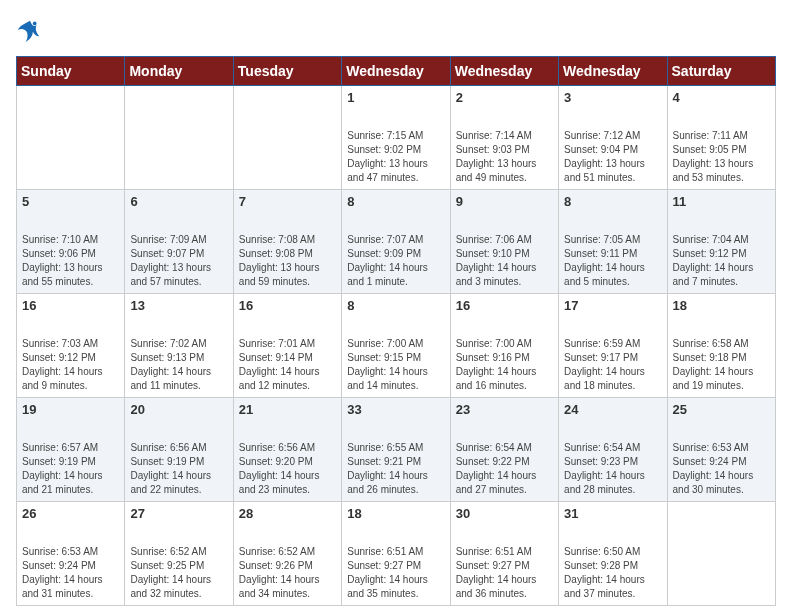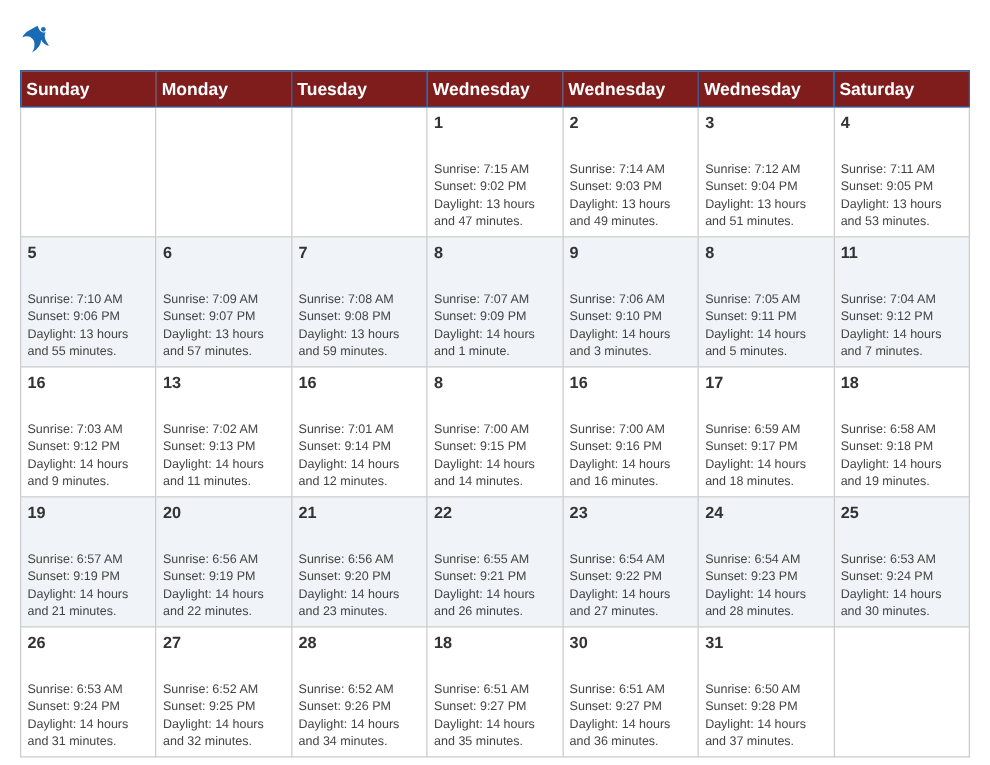--- a/index.html
+++ b/index.html
@@ -211,21 +211,21 @@
         </td>
         <td>
           <span class="day-number">20</span>
           <div class="day-info">Sunrise: 6:56 AM<br>Sunset: 9:19 PM<br>Daylight: 14 hours and 22 minutes.</div>
         </td>
         <td>
           <span class="day-number">21</span>
           <div class="day-info">Sunrise: 6:56 AM<br>Sunset: 9:20 PM<br>Daylight: 14 hours and 23 minutes.</div>
         </td>
         <td>
-          <span class="day-number">22</span>
+          <span class="day-number">33</span>
           <div class="day-info">Sunrise: 6:55 AM<br>Sunset: 9:21 PM<br>Daylight: 14 hours and 26 minutes.</div>
         </td>
         <td>
           <span class="day-number">23</span>
           <div class="day-info">Sunrise: 6:54 AM<br>Sunset: 9:22 PM<br>Daylight: 14 hours and 27 minutes.</div>
         </td>
         <td>
           <span class="day-number">24</span>
           <div class="day-info">Sunrise: 6:54 AM<br>Sunset: 9:23 PM<br>Daylight: 14 hours and 28 minutes.</div>
         </td>

